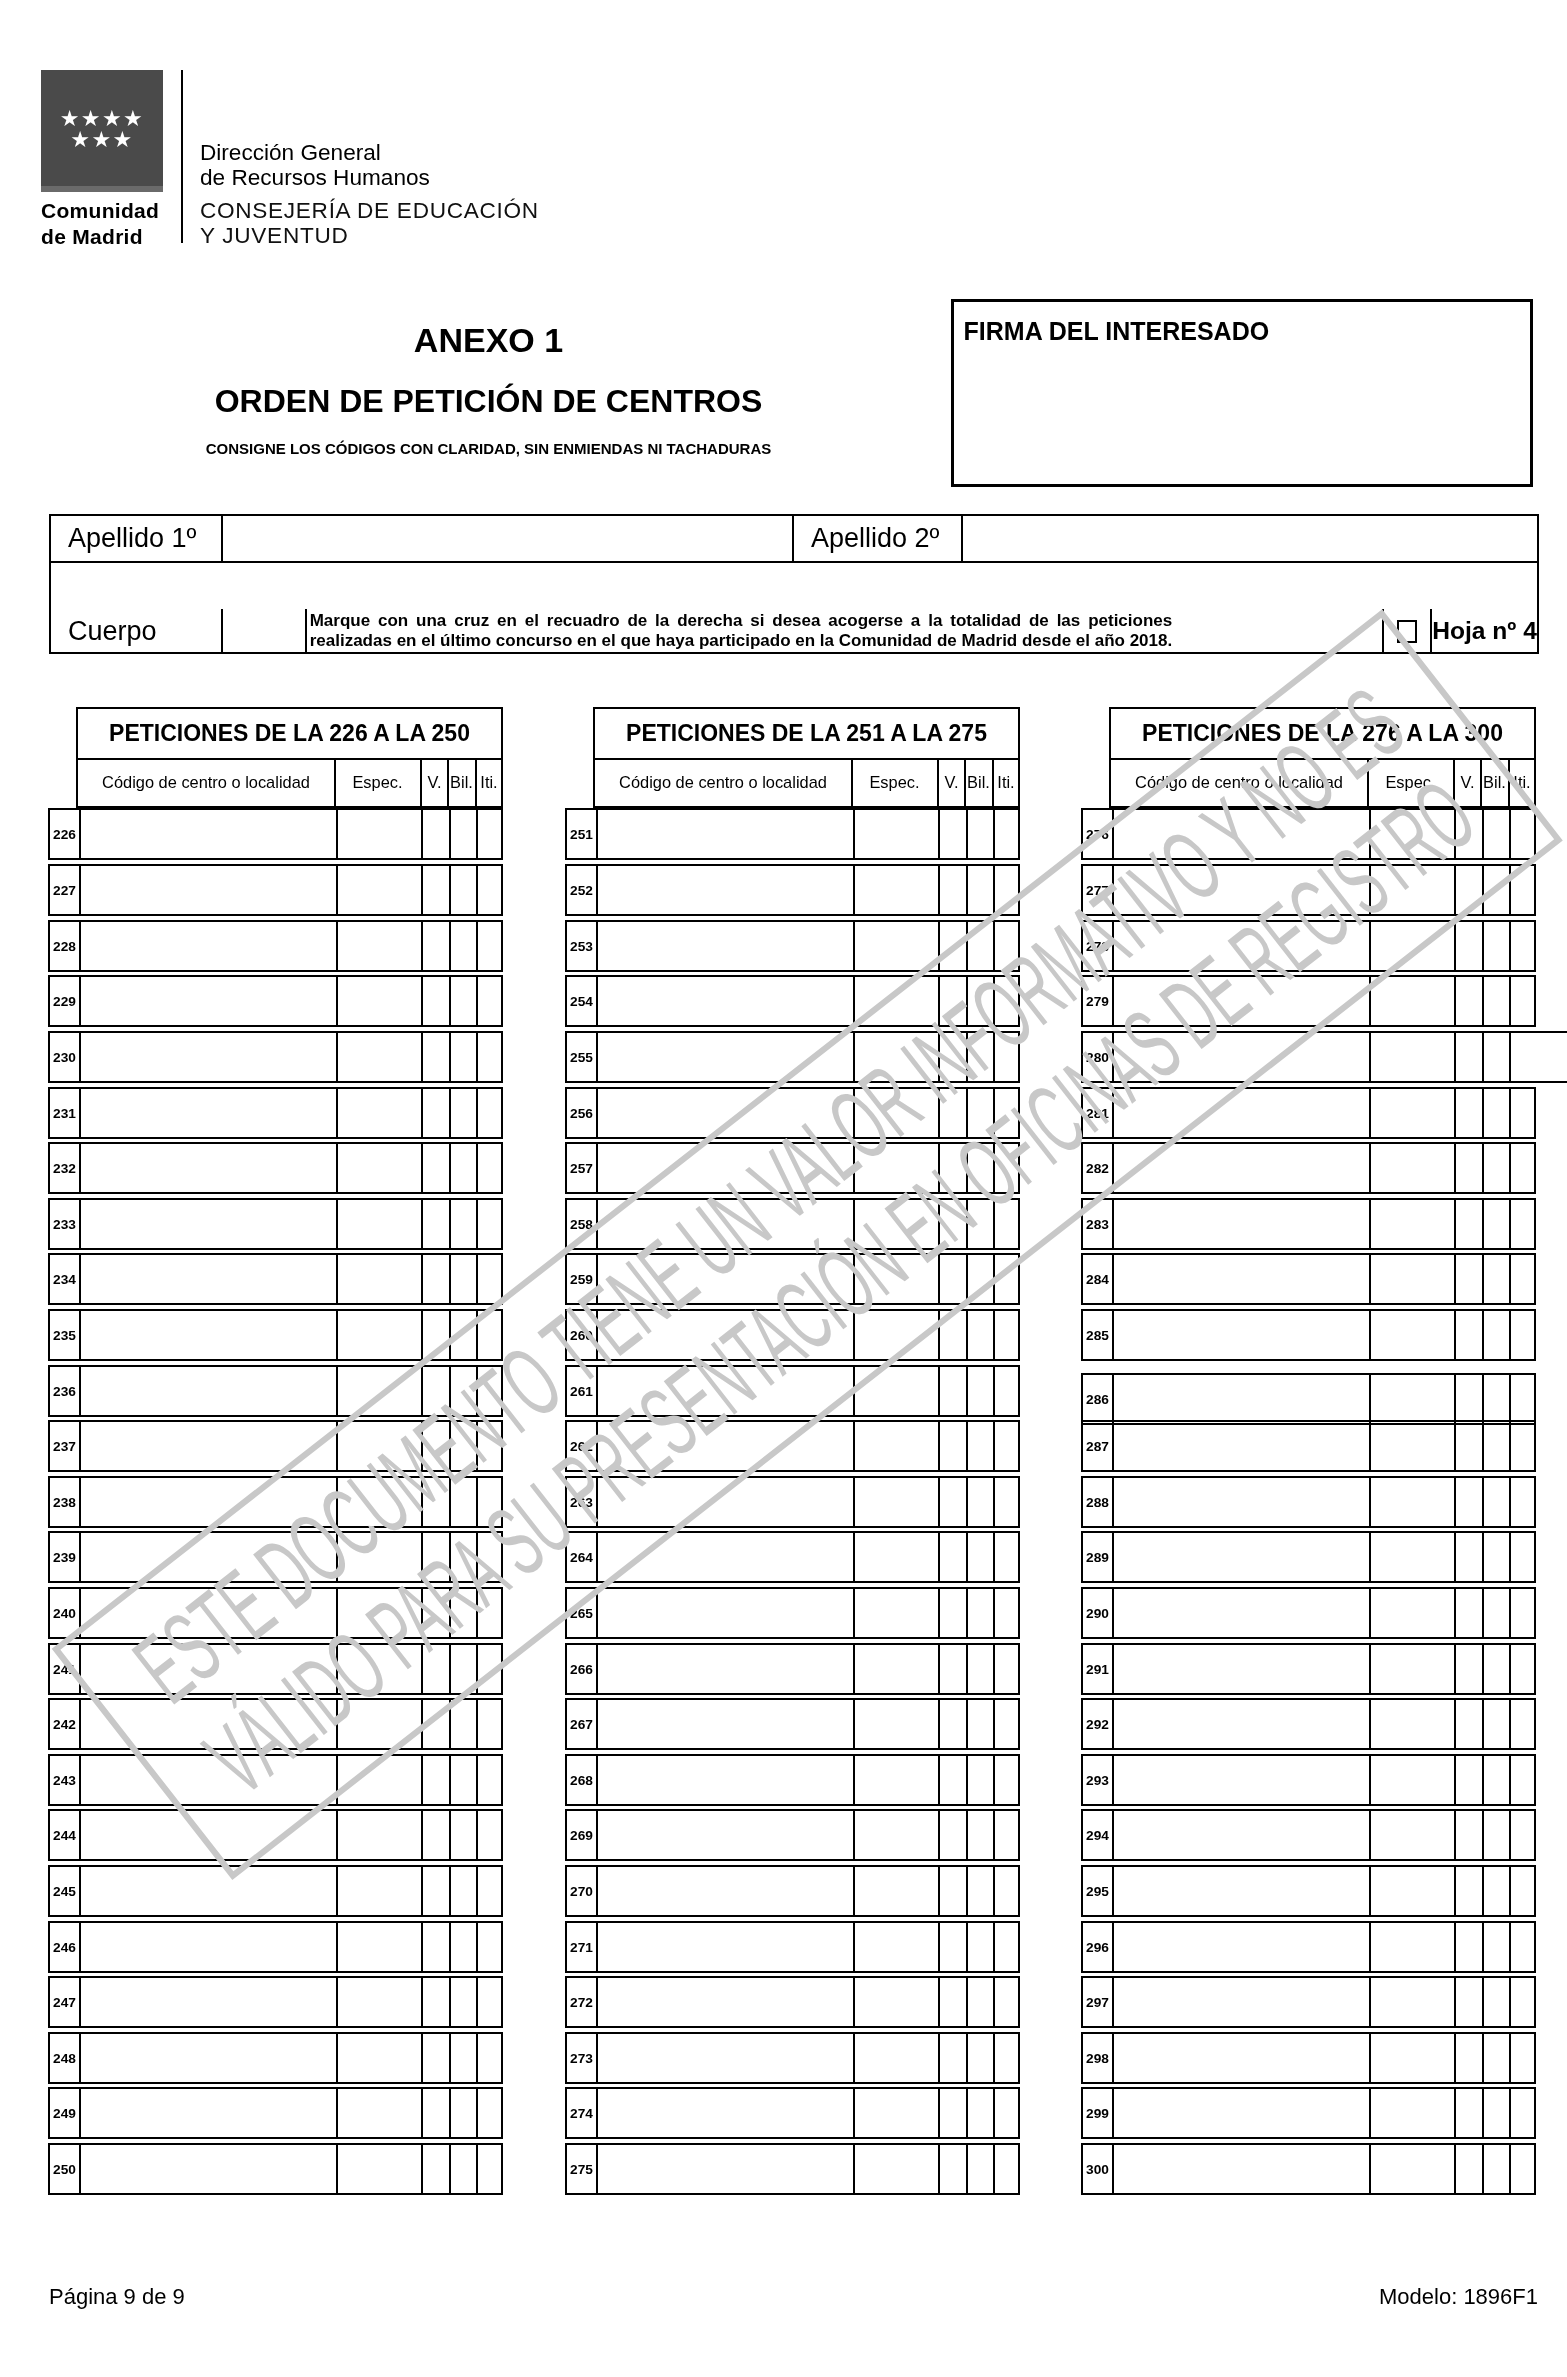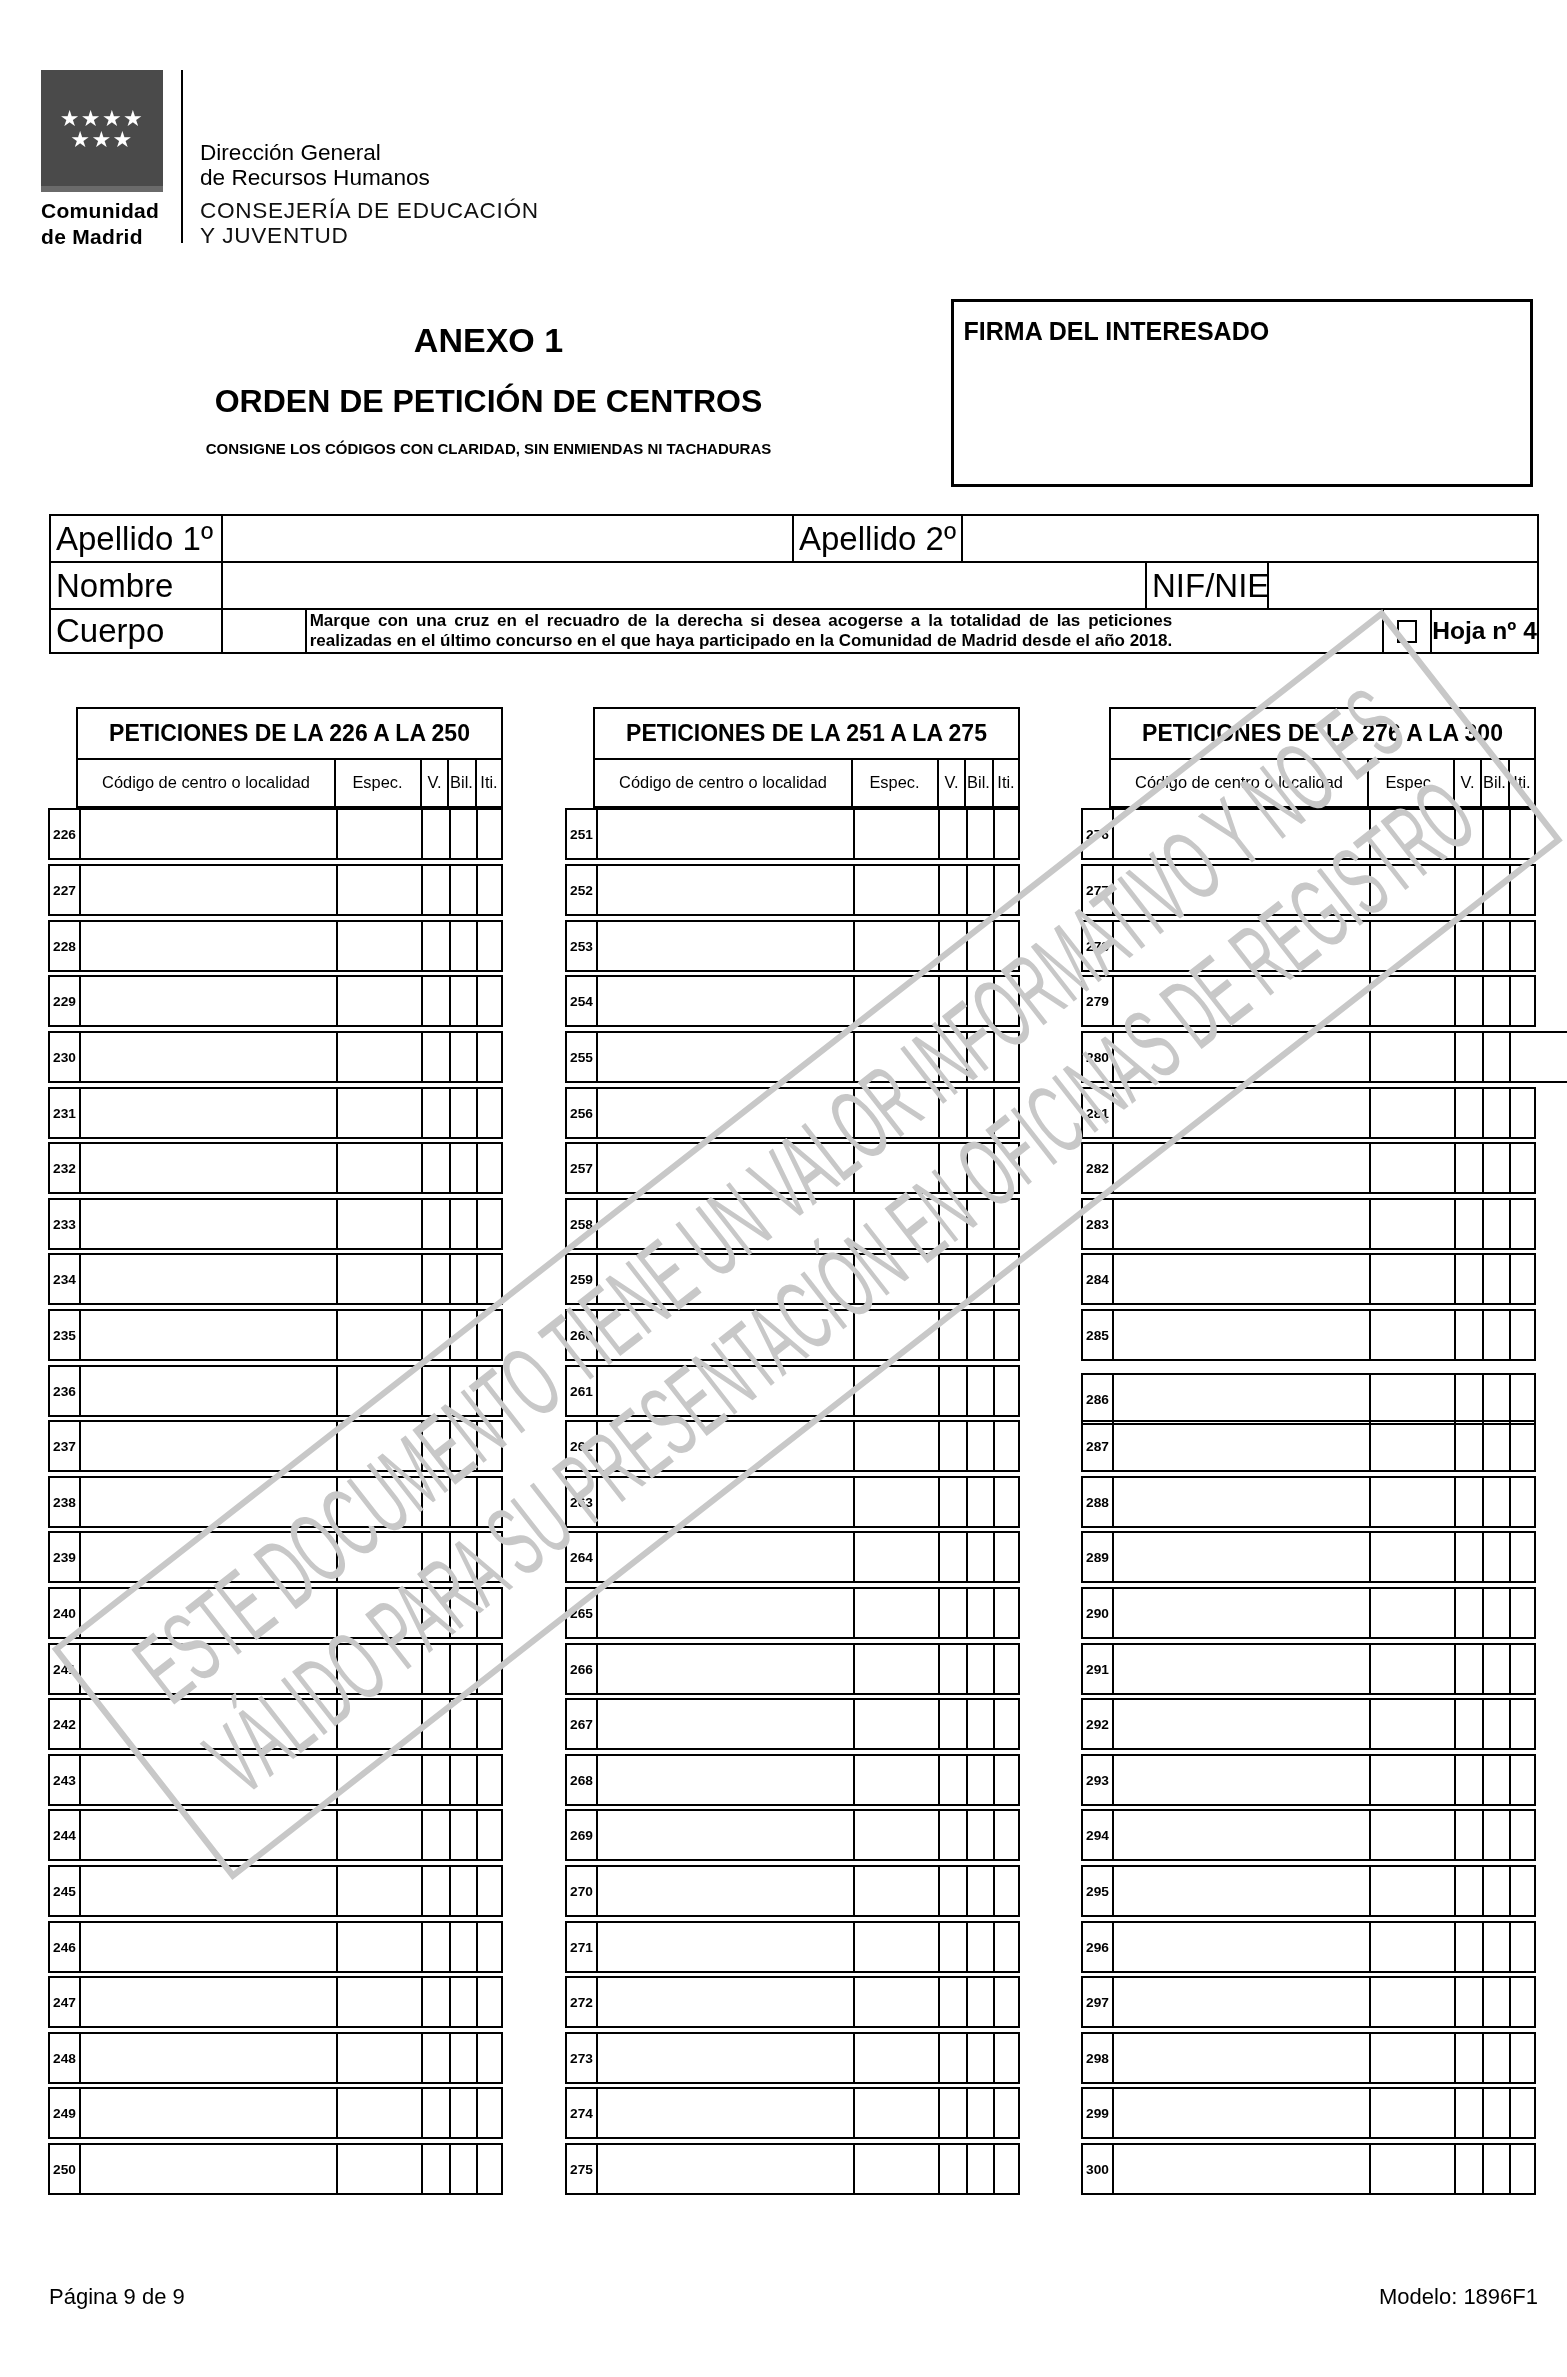--- a/index.html
+++ b/index.html
@@ -28,21 +28,21 @@
               font-size:15px; }
   .firma-box { left:951px; top:299px; width:576px; height:182px; border:3.4px solid #000; }
   .firma-label { position:absolute; left:9.6px; top:15px; font-weight:bold; font-size:25px; }
 
   
   .pd { left:49px; top:514px; width:1490px; height:140px; border:2.7px solid #000; box-sizing:border-box; }
   .pd-row { position:absolute; left:0; width:100%; border-bottom:2.1px solid #000; box-sizing:border-box; }
   .pd-row:last-child { border-bottom:none; }
   .cell { position:absolute; top:0; bottom:0; box-sizing:border-box; display:flex; align-items:center; }
   .cell.bl { border-left:2.1px solid #000; }
-  .lbl { font-size:33px; padding-left:5px; }
+  .lbl { font-size:27px; padding-left:5px;margin-left:12px; }
   .field { background:transparent; }
   .notice { font-weight:bold; font-size:17px; line-height:20.5px; text-align:justify; padding:0 2.7px;
             text-align-last:justify; }
   .notice span { display:block; }
   .checkbox { width:20.5px; height:23px; border:2.1px solid #000; box-sizing:border-box; margin:auto; }
   .hoja { font-weight:bold; font-size:24.6px; margin:auto; }
 
   
   .tbl { position:absolute; }
   .tbl-head { position:absolute; border:2.7px solid #000; box-sizing:border-box; }
@@ -98,30 +98,20 @@
   <div class="pd-row" style="top:0;height:47px">
     <div class="cell" style="left:0;width:170px">
       <span class="lbl">Apellido 1º</span>
     </div>
     <div class="cell bl field" style="left:170px;width:572px"></div>
     <div class="cell bl" style="left:741px;width:168px">
       <span class="lbl">Apellido 2º</span>
     </div>
     <div class="cell bl field" style="left:910px;right:0"></div>
   </div>
-  <div class="pd-row" style="top:47px;height:47px">
-    <div class="cell" style="left:0;width:170px">
-      <span class="lbl">Nombre</span>
-    </div>
-    <div class="cell bl field" style="left:170px;width:925px"></div>
-    <div class="cell bl" style="left:1094px;width:122px">
-      <span class="lbl">NIF/NIE</span>
-    </div>
-    <div class="cell bl field" style="left:1216px;right:0"></div>
-  </div>
   <div class="pd-row" style="top:93px;height:44px">
     <div class="cell" style="left:0;width:170px">
       <span class="lbl">Cuerpo</span>
     </div>
     <div class="cell bl field" style="left:170px;width:85px"></div>
     <div class="cell bl" style="left:254px;width:1077px">
       <div class="notice">
         <span>Marque con una cruz en el recuadro de la derecha si desea acogerse a la totalidad de las peticiones</span>
         <span>realizadas en el último concurso en el que haya participado en la Comunidad de Madrid desde el año 2018.</span>
       </div>

